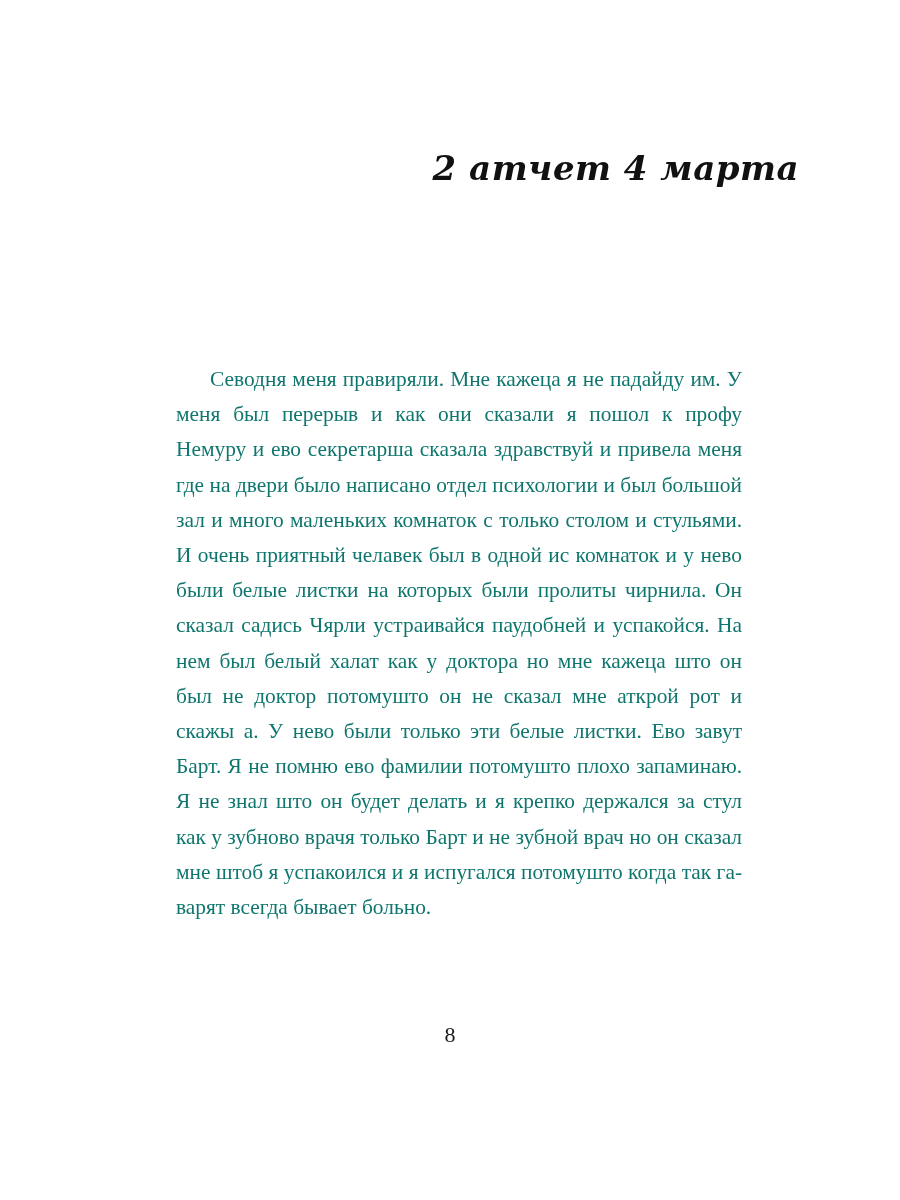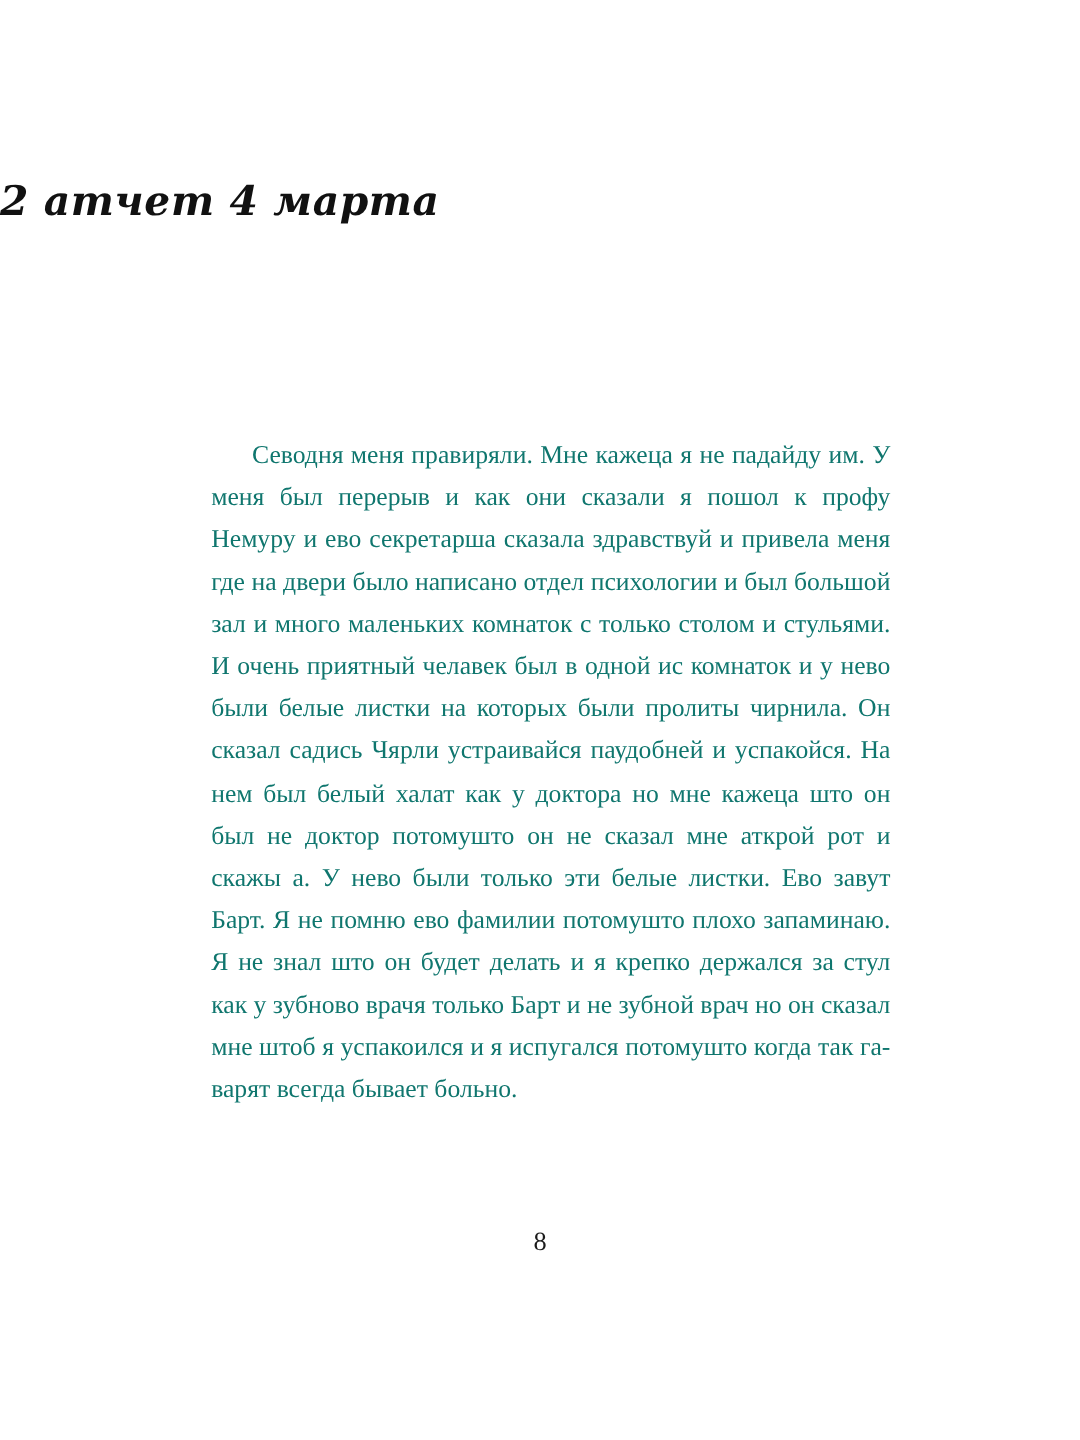--- a/index.html
+++ b/index.html
@@ -18,21 +18,21 @@
     position: relative;
     width: 900px;
     height: 1200px;
     box-sizing: border-box;
   }
   .chapter-title {
     position: absolute;
     top: 148px;
     left: 0;
     width: 799px;
-    text-align: left;
+    text-align: right;
     font-family: "DejaVu Serif", serif;
     font-style: italic;
     font-weight: bold;
     font-size: 34px;
     letter-spacing: 0.5px;
     color: #111111;
   }
   .body-text {
     position: absolute;
     top: 362px;

